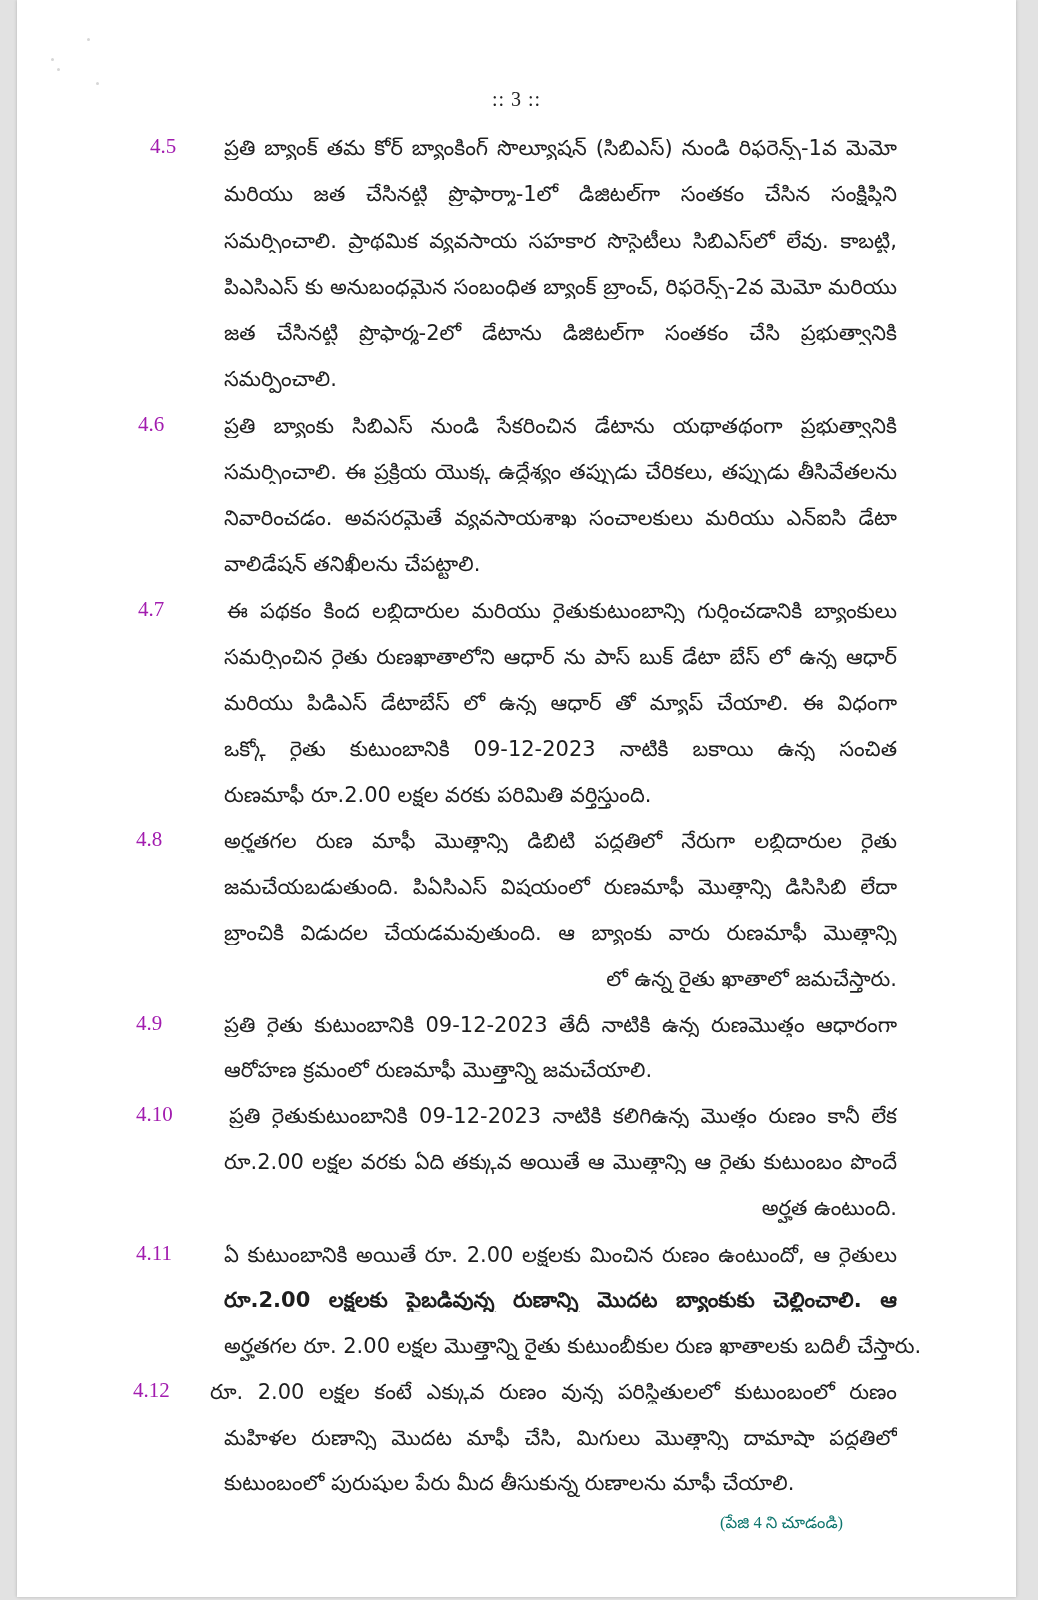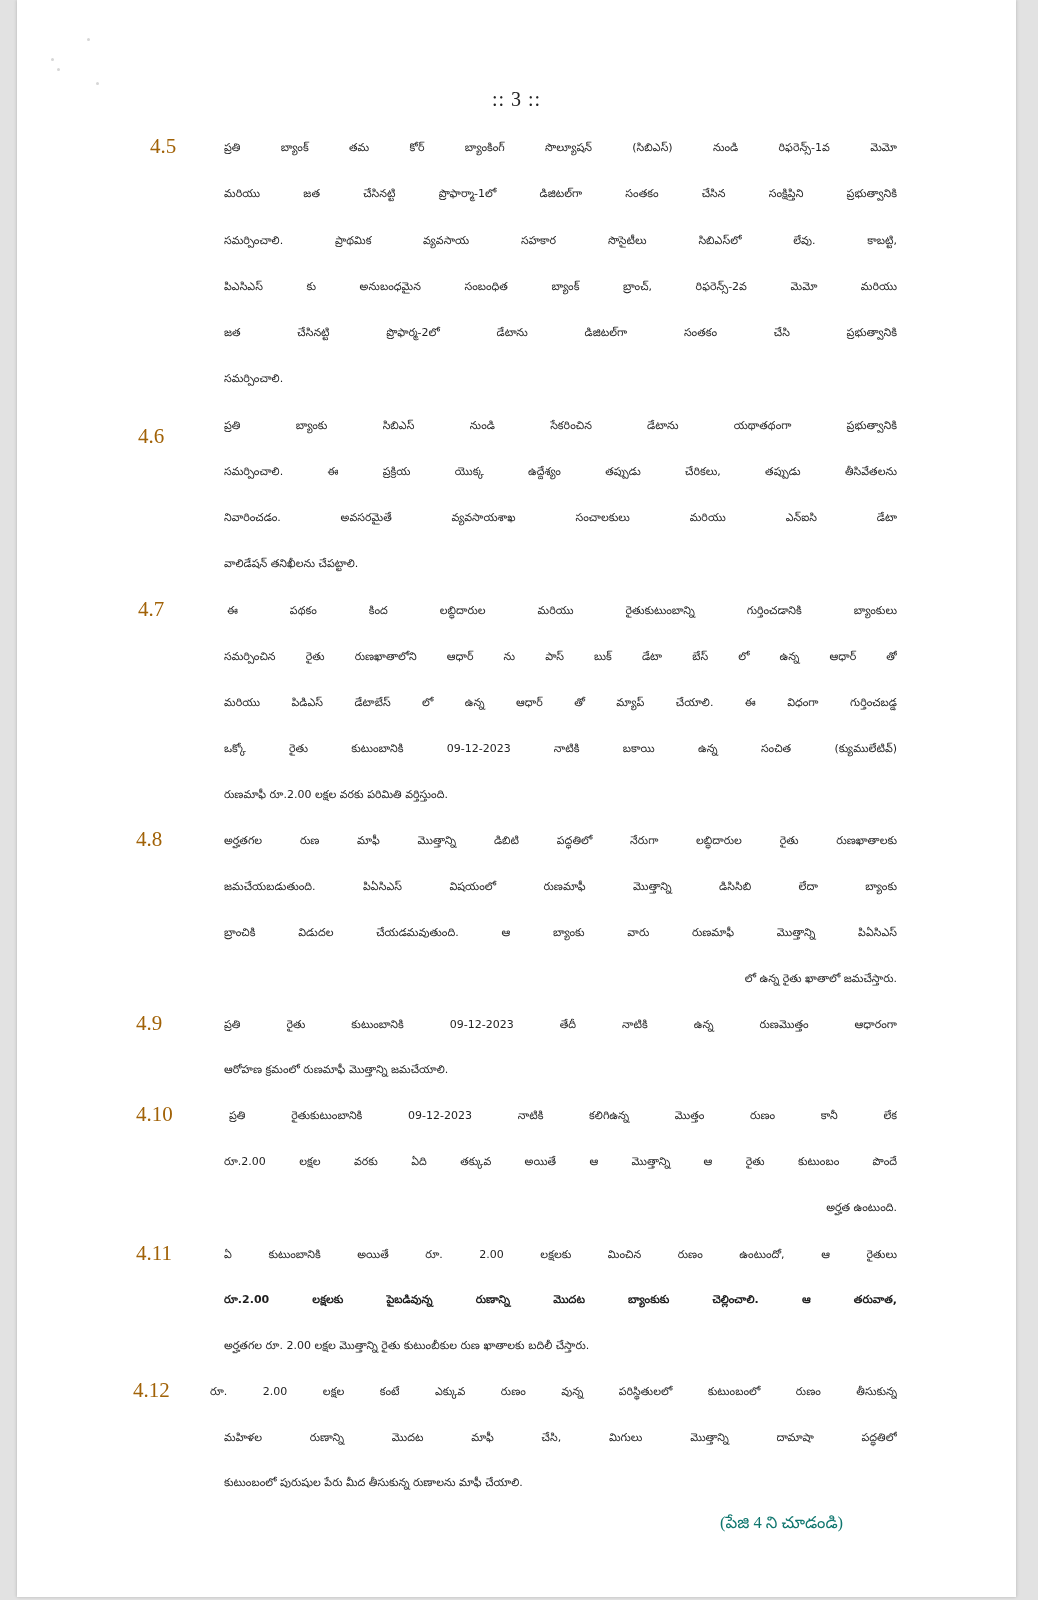--- a/index.html
+++ b/index.html
@@ -37,28 +37,28 @@
     }
     .para {
       position: absolute;
       left: 0;
       width: 999px;
     }
     .para-num {
       position: absolute;
       font-family: "Liberation Serif", serif;
       font-size: 21px;
-      color: #a16207;
+      color: #a21caf;
     }
     .line {
       position: absolute;
       left: 207px;
       width: 673px;
       font-family: "DejaVu Sans", sans-serif;
-      font-size: 11px;
+      font-size: 21px;
       line-height: 24px;
       white-space: nowrap;
       color: #1e1e1e;
     }
     .line.justify {
       text-align: justify;
       text-align-last: justify;
       white-space: normal;
       height: 24px;
       overflow: hidden;
@@ -95,21 +95,21 @@
     <span class="para-num" style="left:133px;top:134px;">4.5</span>
     <div class="line justify" style="top:136px;">ప్రతి బ్యాంక్ తమ కోర్ బ్యాంకింగ్ సొల్యూషన్ (సిబిఎస్) నుండి రిఫరెన్స్-1వ మెమో</div>
     <div class="line justify" style="top:182px;">మరియు జత చేసినట్టి ప్రొఫార్మా-1లో డిజిటల్‌గా సంతకం చేసిన సంక్షిప్తిని ప్రభుత్వానికి</div>
     <div class="line justify" style="top:229px;">సమర్పించాలి. ప్రాథమిక వ్యవసాయ సహకార సొసైటీలు సిబిఎస్‌లో లేవు. కాబట్టి,</div>
     <div class="line justify" style="top:275px;">పిఎసిఎస్ కు అనుబంధమైన సంబంధిత బ్యాంక్ బ్రాంచ్, రిఫరెన్స్-2వ మెమో మరియు</div>
     <div class="line justify" style="top:321px;">జత చేసినట్టి ప్రొఫార్మ-2లో డేటాను డిజిటల్‌గా సంతకం చేసి ప్రభుత్వానికి</div>
     <div class="line" style="top:367px;">సమర్పించాలి.</div>
   </div>
 
   <div class="para">
-    <span class="para-num" style="left:121px;top:412px;margin-top:12px;">4.6</span>
+    <span class="para-num" style="left:121px;top:412px;">4.6</span>
     <div class="line justify" style="top:414px;">ప్రతి బ్యాంకు సిబిఎస్ నుండి సేకరించిన డేటాను యథాతథంగా ప్రభుత్వానికి</div>
     <div class="line justify" style="top:460px;">సమర్పించాలి. ఈ ప్రక్రియ యొక్క ఉద్దేశ్యం తప్పుడు చేరికలు, తప్పుడు తీసివేతలను</div>
     <div class="line justify" style="top:506px;">నివారించడం. అవసరమైతే వ్యవసాయశాఖ సంచాలకులు మరియు ఎన్ఐసి డేటా</div>
     <div class="line" style="top:552px;">వాలిడేషన్ తనిఖీలను చేపట్టాలి.</div>
   </div>
 
   <div class="para">
     <span class="para-num" style="left:121px;top:597px;">4.7</span>
     <div class="line justify" style="top:599px;left:210px;width:670px;">ఈ పథకం కింద లబ్ధిదారుల మరియు రైతుకుటుంబాన్ని గుర్తించడానికి బ్యాంకులు</div>
     <div class="line justify" style="top:645px;">సమర్పించిన రైతు రుణఖాతాలోని ఆధార్ ను పాస్ బుక్ డేటా బేస్ లో ఉన్న ఆధార్ తో</div>

